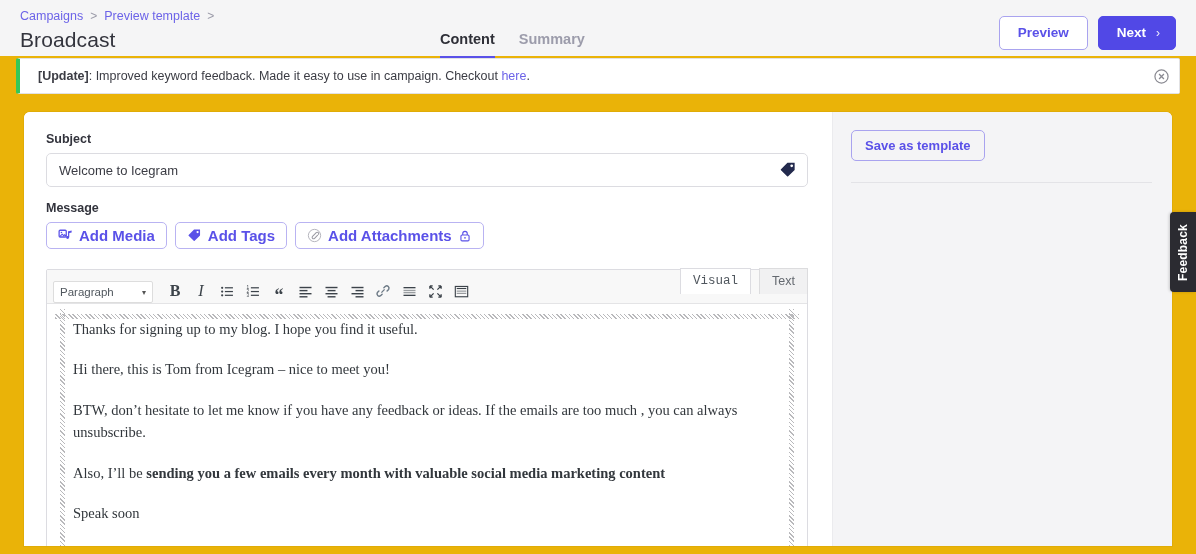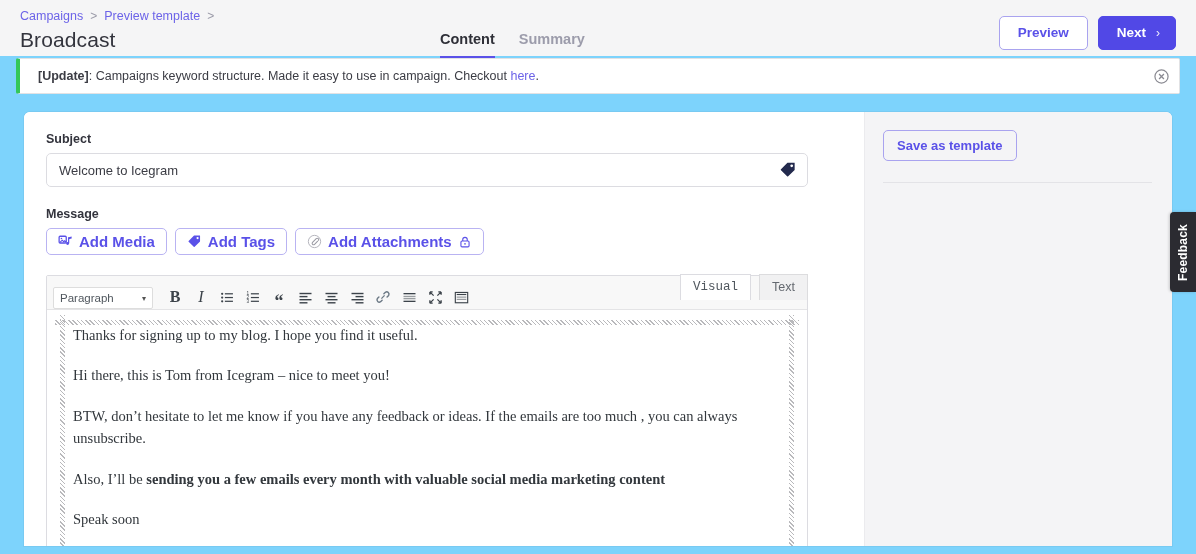--- a/index.html
+++ b/index.html
@@ -4,21 +4,21 @@
 <style>
   * { box-sizing: border-box; }
   html, body {
     margin: 0; padding: 0;
     width: 1196px; height: 554px;
     overflow: hidden;
     background: #f0f0f1;
     font-family: "Liberation Sans", sans-serif;
     -webkit-font-smoothing: antialiased;
   }
-  .app { position: relative; width: 1196px; height: 554px; background: #7dd3fc; }
+  .app { position: relative; width: 1196px; height: 554px; background: #eab308; }
 
   
   .header {
     position: relative;
     height: 56px;
     background: #f5f5f6;
     padding: 6px 20px 0 20px;
     display: flex;
     align-items: flex-start;
   }
@@ -126,21 +126,20 @@
 
   
   .body-wrap {
     margin: 18px 24px 0 24px;
     display: flex;
     background: #fff;
     border-radius: 6px 6px 0 0;
     height: 434px;
     box-shadow: 0 0 0 1px rgba(0,0,0,0.04);
     overflow: hidden;
-    gap: 32px;
   }
   .main-col {
     width: 808px;
     padding: 20px 24px 0 22px;
     background: #fff;
   }
   .side-col {
     flex: 1;
     background: #f4f4f6;
     border-left: 1px solid #ebebee;
@@ -154,21 +153,21 @@
     margin-bottom: 7px;
   }
   .subject-box {
     position: relative;
     height: 34px;
     border: 1px solid #dcdce1;
     border-radius: 5px;
     background: #fff;
     display: flex;
     align-items: center;
-    margin-bottom: 20px;
+    margin-bottom: 14px;
   }
   .subject-input {
     border: 0; outline: 0;
     font-family: "Liberation Sans", sans-serif;
     font-size: 13px;
     color: #3b3c44;
     padding: 0 40px 0 12px;
     width: 100%;
     height: 100%;
     background: transparent;
@@ -384,21 +383,21 @@
       <button class="btn btn-outline">Preview</button>
       <button class="btn btn-primary">
         <span>Next</span>
         <span class="chev">›</span>
       </button>
     </div>
   </div>
 
   <div class="notice">
     <div class="notice-text">
-      <b>[Update]</b><span>: Campaigns keyword structure. Made it easy to use in campaign. Checkout </span><a>here</a><span>.</span>
+      <b>[Update]</b><span>: Improved keyword feedback. Made it easy to use in campaign. Checkout </span><a>here</a><span>.</span>
     </div>
     <div class="notice-close">
       <svg width="15" height="15" viewBox="0 0 16 16">
         <circle cx="8" cy="8" r="7" fill="none" stroke="#8a8a92" stroke-width="1.3"></circle>
         <path d="M5.4 5.4 L10.6 10.6 M10.6 5.4 L5.4 10.6" stroke="#8a8a92" stroke-width="1.4" fill="none"></path>
       </svg>
     </div>
   </div>
 
   <div class="body-wrap">

